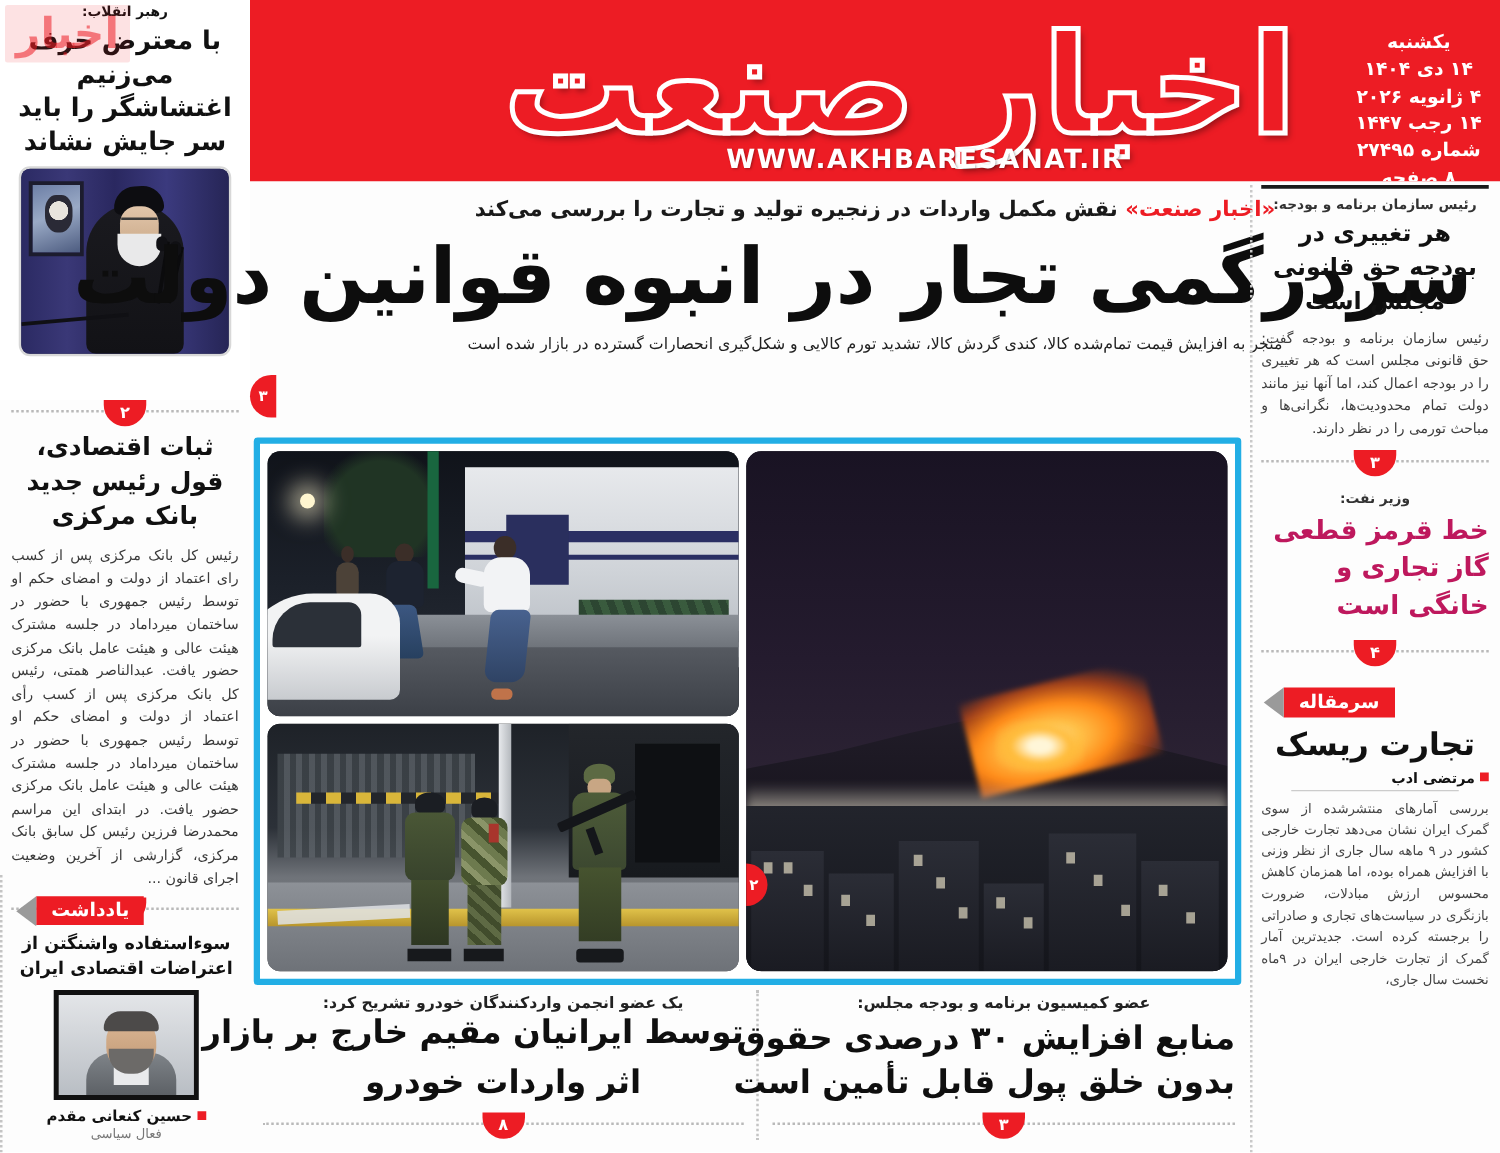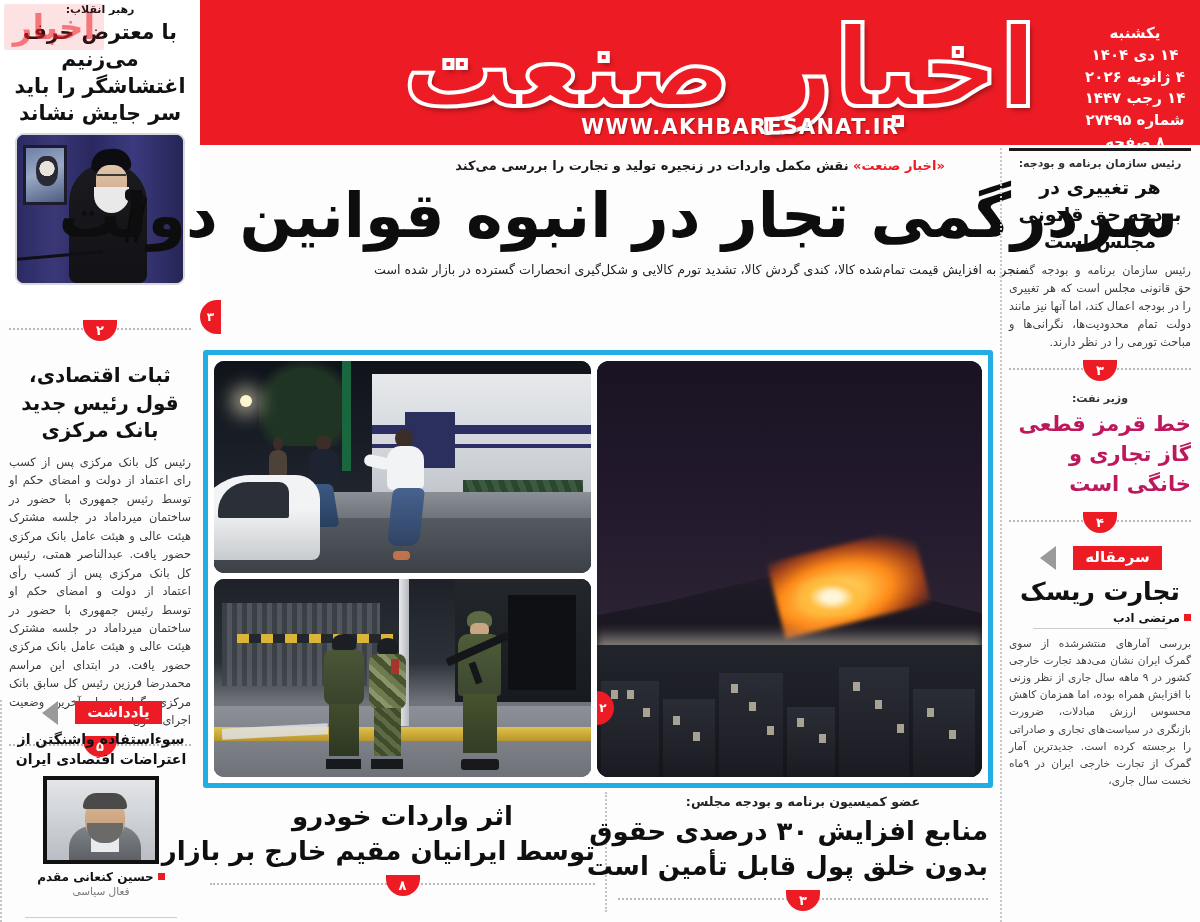--- a/index.html
+++ b/index.html
@@ -136,38 +136,38 @@
     position: absolute; left: 50%; transform: translateX(-50%);
     top: 0; width: 34px; height: 21px;
     background: #ED1C24; color: #fff;
     border-radius: 0 0 18px 18px;
     font-size: 13px; font-weight: 700;
     display: flex; align-items: center; justify-content: center;
     line-height: 1;
   }
   .lcol-head {
     font-size: 20px; font-weight: 700; line-height: 1.38;
-    text-align: center; color: #111; margin-top: 20px;
+    text-align: center; color: #111; margin-top: 2px;
     letter-spacing: -0.3px;
   }
   .lcol-body {
     margin-top: 8px;
     font-size: 11.4px; line-height: 1.62; color: #3a3a3a;
     text-align: justify;
   }
 
   
   .note-sec {
     position: absolute; left: 0; top: 700px; width: 200px; height: 222px;
     padding: 0 9px;
     border-left: 2px dotted #c4c4c4;
   }
   .sec-tag {
-    position: relative; height: 25px; margin-top: 0;
-    display: flex; align-items: center; justify-content: center; gap: 17px;
+    position: relative; height: 25px; margin-top: 16px;
+    display: flex; align-items: center; justify-content: flex-end;
   }
   .sec-tag-label {
     background: #ED1C24; color: #fff;
     font-size: 15px; font-weight: 700;
     padding: 2px 12px 3px 12px; line-height: 1.25;
   }
   .sec-tag-arrow {
     width: 0; height: 0; margin-left: 2px;
     border-top: 12px solid transparent;
     border-bottom: 12px solid transparent;
@@ -206,21 +206,21 @@
     margin-top: 5px; font-size: 10.2px; line-height: 1.55;
     color: #4a4a4a; text-align: justify;
   }
 
   
   .main-head-wrap {
     position: absolute; left: 200px; top: 150px; width: 1000px; height: 195px;
     padding: 8px 22px 0 22px;
   }
   .mh-kicker {
-    text-align: center; font-size: 13px; font-weight: 700; color: #1a1a1a;
+    text-align: center; font-size: 17px; font-weight: 700; color: #1a1a1a;
     letter-spacing: -0.2px;
   }
   .mh-kicker .red { color: #ED1C24; }
   .mh-title {
     text-align: center;
     font-size: 62px; font-weight: 700; color: #0d0d0d;
     line-height: 1.18; margin-top: 6px; letter-spacing: -1px;
     white-space: nowrap;
   }
   .mh-sub {
@@ -656,22 +656,23 @@
         <span class="sq"></span><span>مرتضی ادب</span>
       </div>
       <div class="edit-rule"></div>
       <div class="edit-body">بررسی آمارهای منتشرشده از سوی گمرک ایران نشان می‌دهد تجارت خارجی کشور در ۹ ماهه سال جاری از نظر وزنی با افزایش همراه بوده، اما همزمان کاهش محسوس ارزش مبادلات، ضرورت بازنگری در سیاست‌های تجاری و صادراتی را برجسته کرده است. جدیدترین آمار گمرک از تجارت خارجی ایران در ۹ماه نخست سال جاری،</div>
     </div>
   </div>
 
   <div class="bot-sep"></div>
 
   <div class="bot bot-left">
+    <div class="bot-kicker">یک عضو انجمن واردکنندگان خودرو تشریح کرد:</div>
+    <div class="bot-head" style="margin-top:0">توسط ایرانیان مقیم خارج بر بازار</div>
     <div class="bot-head">اثر واردات خودرو</div>
-    <div class="bot-head" style="margin-top:0">توسط ایرانیان مقیم خارج بر بازار</div>
     <div class="bot-badge-row">
       <div class="dotline"></div>
       <div class="pgbadge">۸</div>
     </div>
   </div>
 
   <div class="bot bot-right">
     <div class="bot-kicker">عضو کمیسیون برنامه و بودجه مجلس:</div>
     <div class="bot-head">منابع افزایش ۳۰ درصدی حقوق</div>
     <div class="bot-head" style="margin-top:0">بدون خلق پول قابل تأمین است</div>

